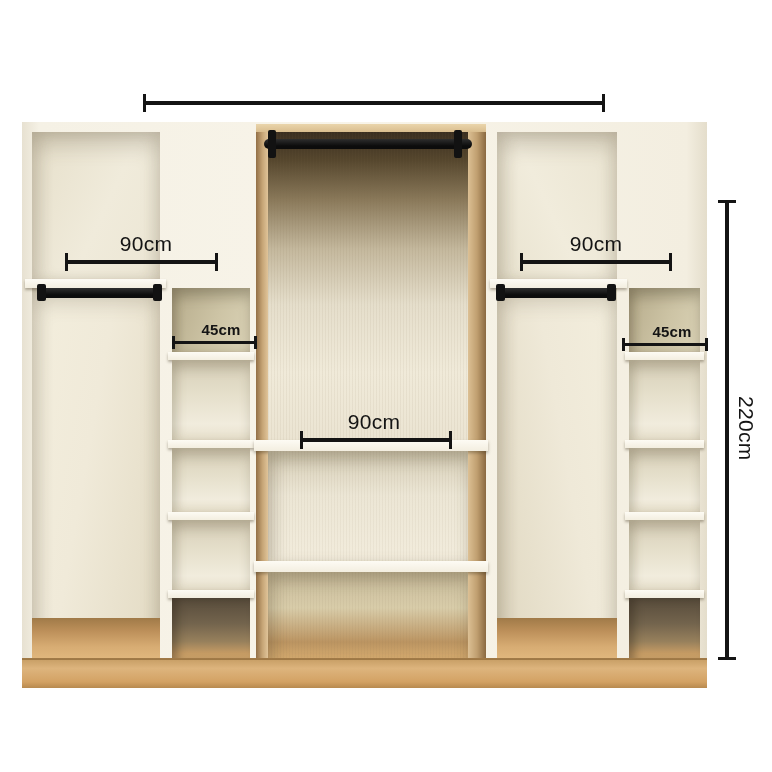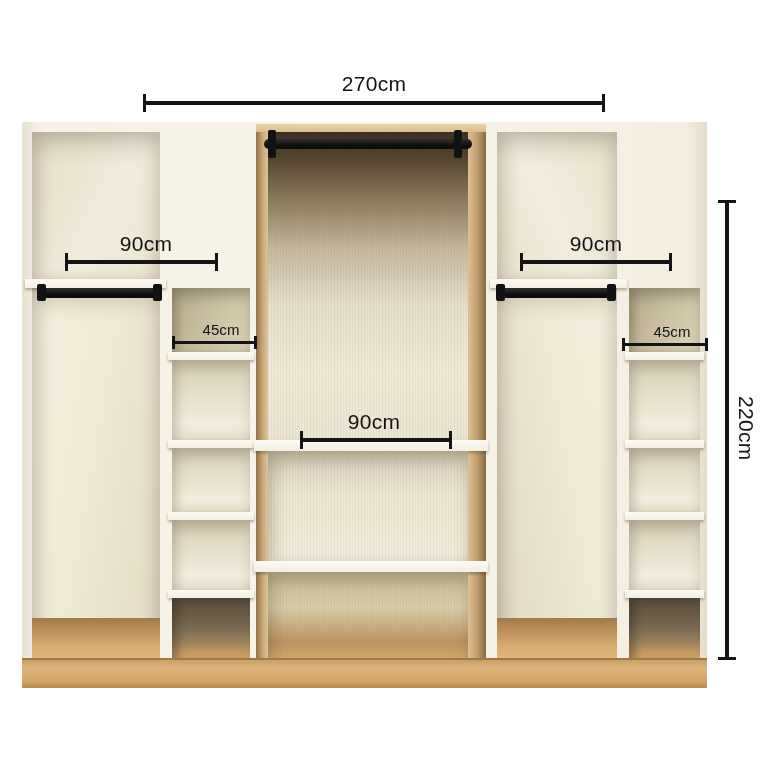--- a/index.html
+++ b/index.html
@@ -63,21 +63,21 @@
   
   .dh{background:#141414;height:4px;}
   .dh::before,.dh::after{content:"";position:absolute;width:3px;height:18px;top:-7px;background:#141414;}
   .dh::before{left:0;} .dh::after{right:0;}
   .dh.sm{height:3px;}
   .dh.sm::before,.dh.sm::after{width:3px;height:13px;top:-5px;}
   .dv{background:#141414;width:4px;}
   .dv::before,.dv::after{content:"";position:absolute;height:3px;width:18px;left:-7px;background:#141414;}
   .dv::before{top:0;} .dv::after{bottom:0;}
   .dlab{color:#141414;font-size:21px;font-weight:500;text-align:center;letter-spacing:.3px;}
-  .dlab.sm{font-size:15px;font-weight:400;letter-spacing:.1px;}
+  .dlab.sm{font-size:15px;font-weight:700;letter-spacing:.1px;}
   .dlab.vert{writing-mode:vertical-rl;text-align:left;}
 </style>
 </head>
 <body>
 
 <div class="stage">
 
   <div class="abs cab"></div>
 
   <div class="abs comp topcomp-l" style="left:32px;top:132px;width:128px;height:148px;"></div>
@@ -117,21 +117,20 @@
   <div class="abs ncomp" style="left:629px;top:360px;width:71px;height:80px;"></div>
   <div class="abs shelf" style="left:625px;top:440px;width:79px;height:8px;"></div>
   <div class="abs ncomp" style="left:629px;top:448px;width:71px;height:64px;"></div>
   <div class="abs shelf" style="left:625px;top:512px;width:79px;height:8px;"></div>
   <div class="abs ncomp" style="left:629px;top:520px;width:71px;height:70px;"></div>
   <div class="abs shelf" style="left:625px;top:590px;width:79px;height:8px;"></div>
   <div class="abs darkcomp" style="left:629px;top:598px;width:71px;height:64px;"></div>
 
   <div class="abs base" style="left:22px;top:658px;width:685px;height:30px;"></div>
 
-  <div class="abs dlab" style="left:324px;top:72px;width:100px;">270cm</div>
   <div class="abs dh" style="left:143px;top:101px;width:462px;"></div>
 
   <div class="abs dlab" style="left:96px;top:232px;width:100px;">90cm</div>
   <div class="abs dh" style="left:65px;top:260px;width:153px;"></div>
 
   <div class="abs dlab" style="left:546px;top:232px;width:100px;">90cm</div>
   <div class="abs dh" style="left:520px;top:260px;width:152px;"></div>
 
   <div class="abs dlab" style="left:324px;top:410px;width:100px;">90cm</div>
   <div class="abs dh" style="left:300px;top:438px;width:152px;"></div>

